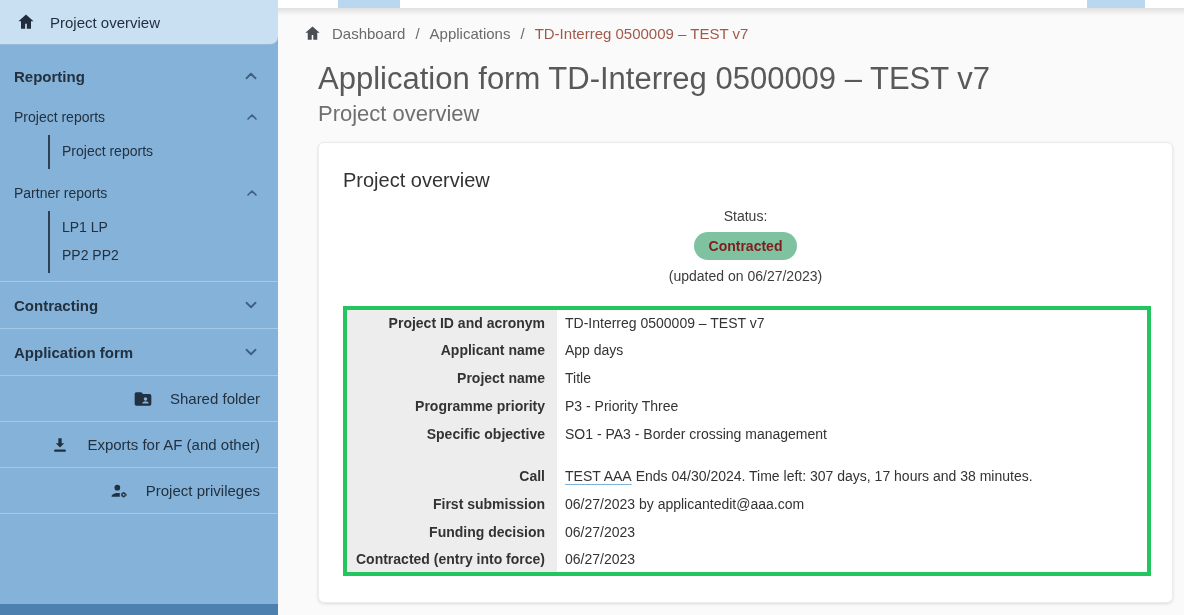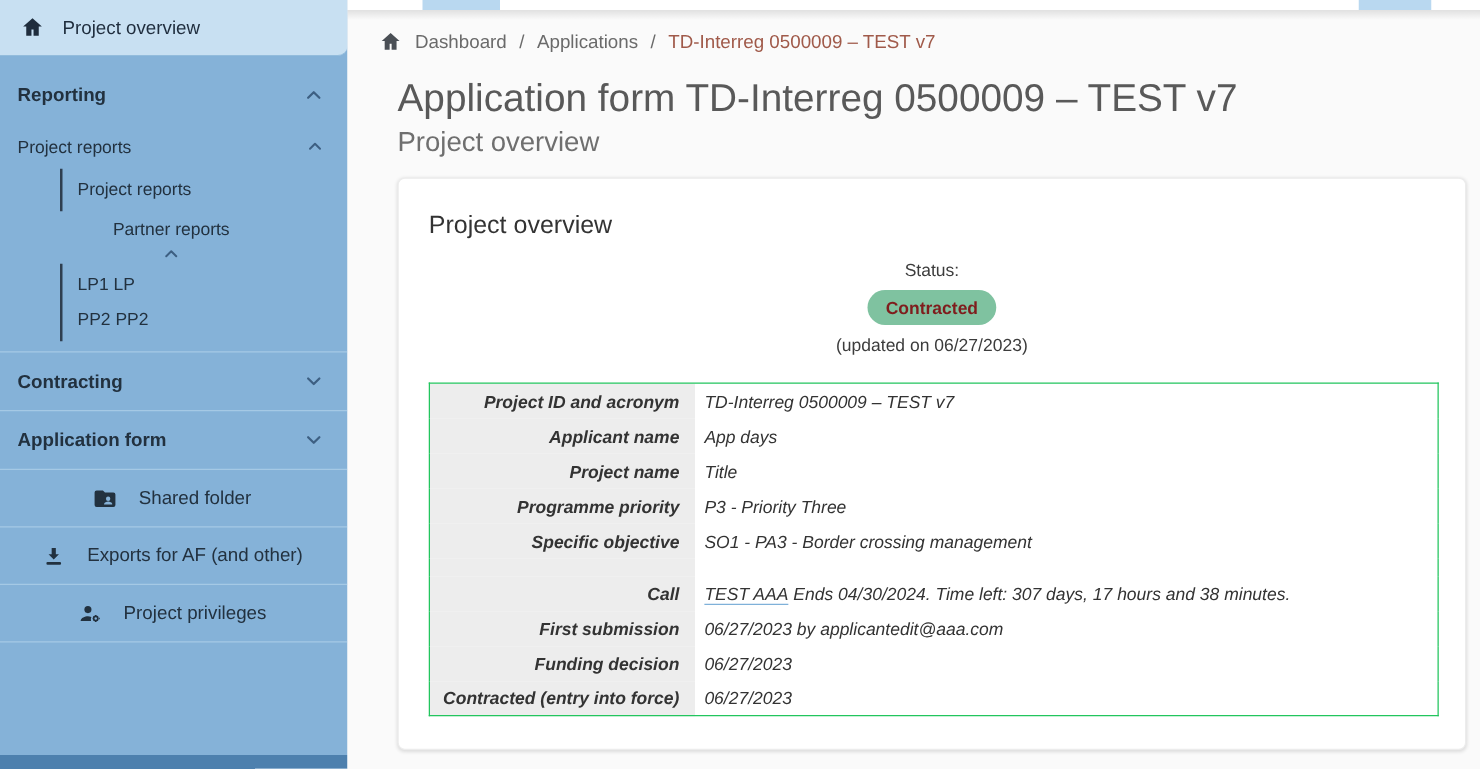--- a/index.html
+++ b/index.html
@@ -18,21 +18,21 @@
   .nav { padding-top:8px; }
   .nav-row { display:flex; align-items:center; justify-content:space-between;
     padding:0 18px 0 14px; cursor:pointer; color:#22313f; }
   .nav-row.section { height:46px; font-weight:bold; font-size:15px; }
   .nav-row.subsection { height:36px; font-size:14px; }
   .chev { display:flex; color:#3d5f82; }
   .subgroup { margin-left:48px; border-left:2px solid #2f3f50; padding:2px 0 4px 12px; }
   .subitem { height:28px; display:flex; align-items:center; font-size:14px;
     color:#22313f; cursor:pointer; }
   .divider { height:1px; background:#a5c9e5; }
-  .nav-row.iconitem { height:45px; justify-content:center; gap:16px; font-size:15px; }
+  .nav-row.iconitem { height:45px; justify-content:flex-end; gap:16px; font-size:15px; }
   .nav-row.iconitem .ico { display:flex; width:22px; justify-content:center; }
 
   .logo-block { position:absolute; left:48px; bottom:40px; color:#cfe2f3; }
   .logo-line { display:flex; align-items:flex-end; gap:10px; }
   .logo-mark { display:flex; flex-direction:column; align-items:center; gap:4px; padding-bottom:4px;}
   .logo-mark .b1 { width:26px; height:8px; border-radius:4px; background:#cfe2f3; }
   .logo-mark .b2 { width:46px; height:9px; border-radius:5px; background:#cfe2f3; }
   .logo-mark .b3 { width:30px; height:8px; border-radius:4px; background:#cfe2f3; }
   .logo-mark .dot { width:10px; height:10px; border-radius:50%; background:#cfe2f3; }
   .logo-text { font-size:44px; font-weight:bold; letter-spacing:1px; line-height:0.9; }
@@ -63,21 +63,21 @@
   .card { position:absolute; left:40px; top:142px; width:855px; min-height:394px;
     background:#ffffff; border-radius:6px; border:1px solid #ececec;
     box-shadow:0 1px 3px rgba(0,0,0,0.12); padding:26px 24px 26px 24px; }
   .card-title { font-size:20px; color:#333333; font-weight:400; }
   .status-row { display:flex; align-items:center; gap:8px; margin-top:16px;
     font-size:14px; color:#3c3c3c;flex-direction:column; }
   .chip { background:#7fc2a0; color:#7f1d1d; border-radius:15px; padding:6px 15px;
     font-size:14px; font-weight:bold; }
 
   table.ov { margin-top:22px; border-collapse:collapse; width:808px;
-    border:1px solid #22c55e; font-size:14px; color:#333333;font-style:italic; }
+    border:4px solid #22c55e; font-size:14px; color:#333333; }
   table.ov td { height:28px; vertical-align:middle; }
   td.lbl { width:212px; background:#ededed; text-align:right; font-weight:bold;
     padding-right:12px; white-space:nowrap; }
   td.val { padding-left:8px; background:#ffffff; }
   tr.spacer td { height:14px; }
   .call-link { text-decoration:underline; text-decoration-color:#7fb1d9;
     text-underline-offset:3px; cursor:pointer; margin-right:4px; }
 </style>
 </head>
 <body>
@@ -112,21 +112,21 @@
               <path d="M6 15l6-6 6 6" fill="none" stroke="#3d5f82" stroke-width="2.4" stroke-linecap="round" stroke-linejoin="round"></path>
             </svg>
         </span>
       </div>
       <div class="subgroup">
         <div class="subitem">
           <span>Project reports</span>
         </div>
       </div>
 
-      <div class="nav-row subsection" style="margin-top:6px;flex-direction:column;">
+      <div class="nav-row subsection" style="margin-top:6px;">
         <span>Partner reports</span>
         <span class="chev">
           <svg width="16" height="16" viewBox="0 0 24 24">
               <path d="M6 15l6-6 6 6" fill="none" stroke="#3d5f82" stroke-width="2.4" stroke-linecap="round" stroke-linejoin="round"></path>
             </svg>
         </span>
       </div>
       <div class="subgroup">
         <div class="subitem">
           <span>LP1 LP</span>

